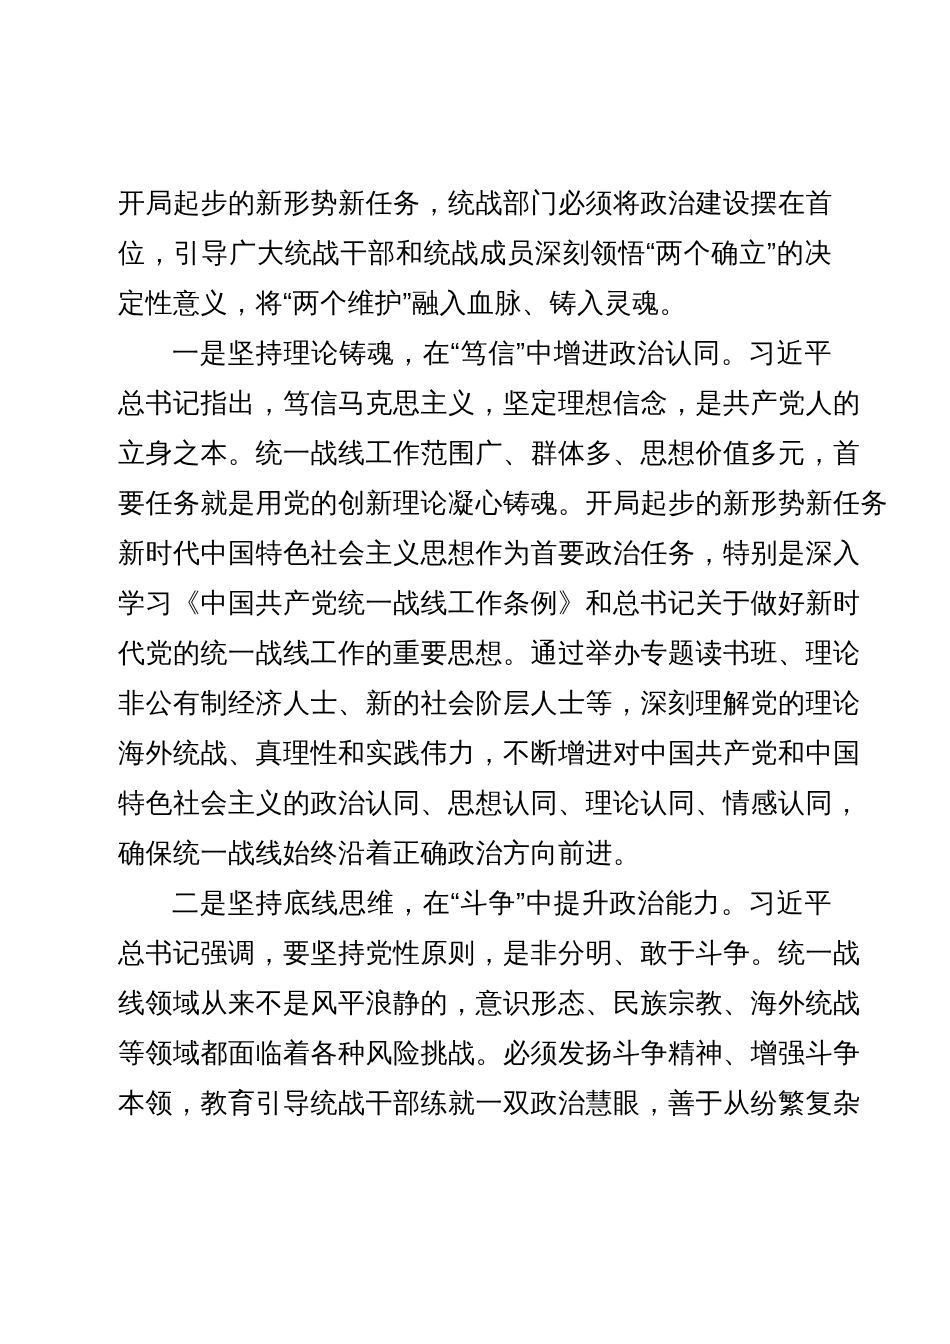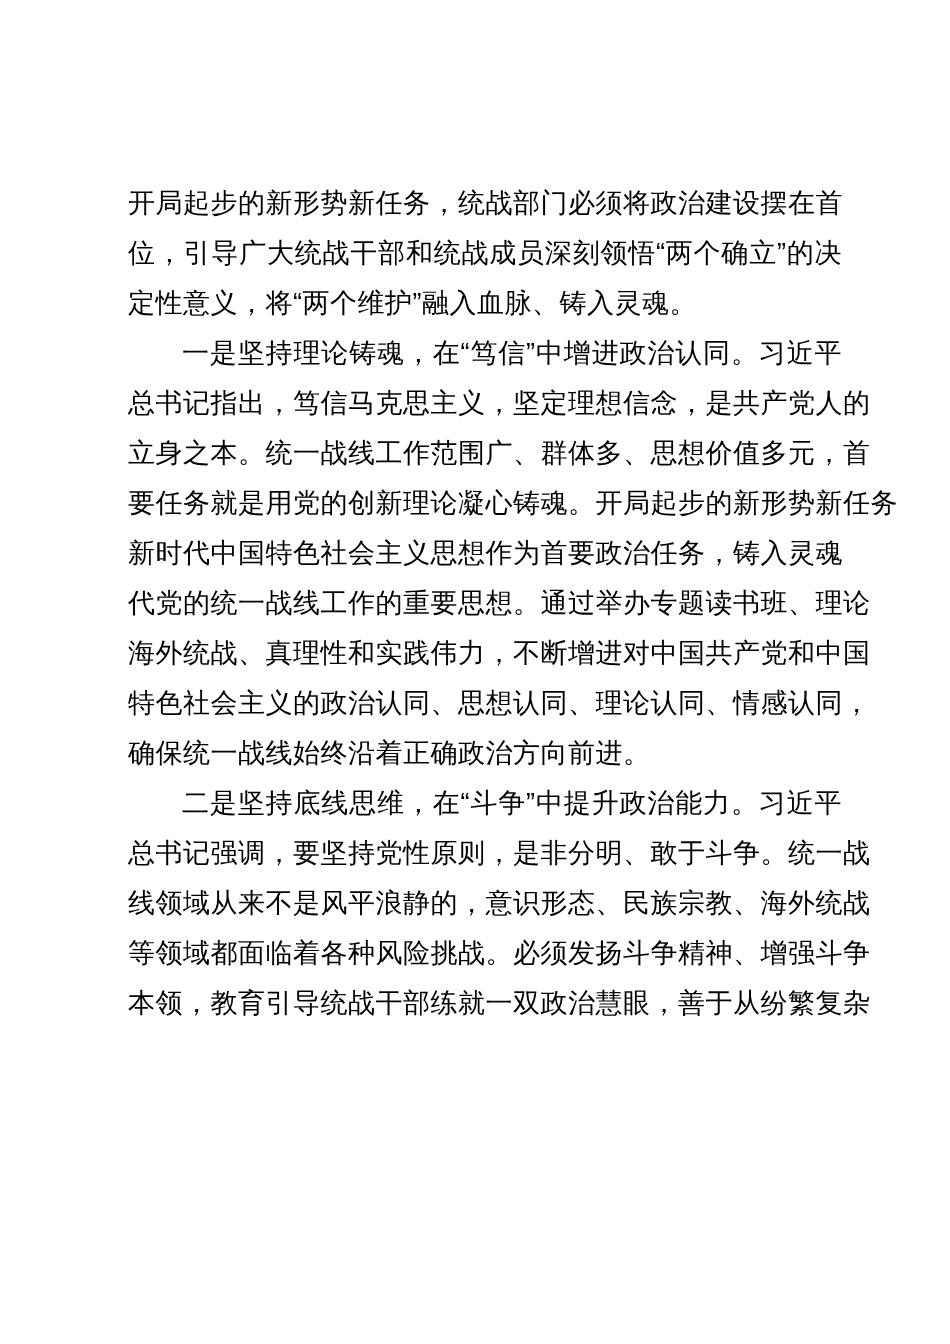--- a/index.html
+++ b/index.html
@@ -14,21 +14,21 @@
     font-family: "Liberation Sans", sans-serif;
   }
   .page {
     position: relative;
     width: 950px;
     height: 1344px;
     background: #ffffff;
   }
   .text-block {
     position: absolute;
-    left: 128px;
+    left: 118px;
     top: 178px;
     width: 714px;
     color: #000000;
     font-size: 27px;
     font-weight: 400;
   }
   .paragraph {
     margin: 0;
     padding: 0;
   }
@@ -56,22 +56,24 @@
       <div class="paragraph">
         <div class="line">开局起步的新形势新任务，统战部门必须将政治建设摆在首</div>
         <div class="line">位，引导广大统战干部和统战成员深刻领悟“两个确立”的决</div>
         <div class="line flush">定性意义，将“两个维护”融入血脉、铸入灵魂。</div>
       </div>
       <div class="paragraph">
         <div class="line indent">一是坚持理论铸魂，在“笃信”中增进政治认同。习近平</div>
         <div class="line">总书记指出，笃信马克思主义，坚定理想信念，是共产党人的</div>
         <div class="line">立身之本。统一战线工作范围广、群体多、思想价值多元，首</div>
         <div class="line">要任务就是用党的创新理论凝心铸魂。开局起步的新形势新任务</div>
-        <div class="line">新时代中国特色社会主义思想作为首要政治任务，铸入灵魂</div>
+        <div class="line">新时代中国特色社会主义思想作为首要政治任务，特别是深入</div>
+        <div class="line">学习《中国共产党统一战线工作条例》和总书记关于做好新时</div>
         <div class="line">代党的统一战线工作的重要思想。通过举办专题读书班、理论</div>
+        <div class="line">非公有制经济人士、新的社会阶层人士等，深刻理解党的理论</div>
         <div class="line">海外统战、真理性和实践伟力，不断增进对中国共产党和中国</div>
         <div class="line">特色社会主义的政治认同、思想认同、理论认同、情感认同，</div>
         <div class="line flush">确保统一战线始终沿着正确政治方向前进。</div>
       </div>
       <div class="paragraph">
         <div class="line indent">二是坚持底线思维，在“斗争”中提升政治能力。习近平</div>
         <div class="line">总书记强调，要坚持党性原则，是非分明、敢于斗争。统一战</div>
         <div class="line">线领域从来不是风平浪静的，意识形态、民族宗教、海外统战</div>
         <div class="line">等领域都面临着各种风险挑战。必须发扬斗争精神、增强斗争</div>
         <div class="line">本领，教育引导统战干部练就一双政治慧眼，善于从纷繁复杂</div>

